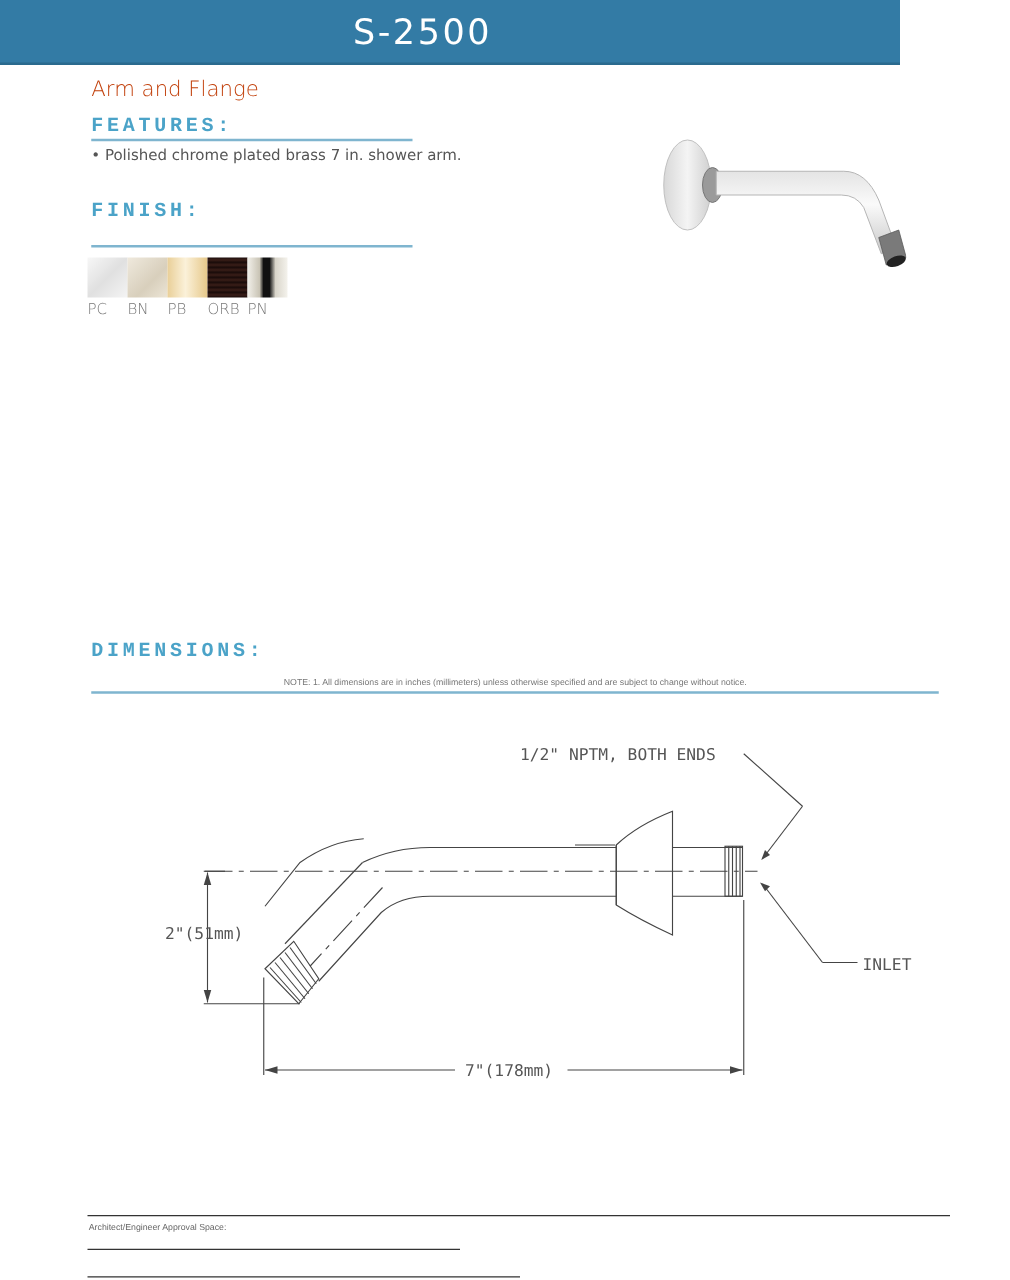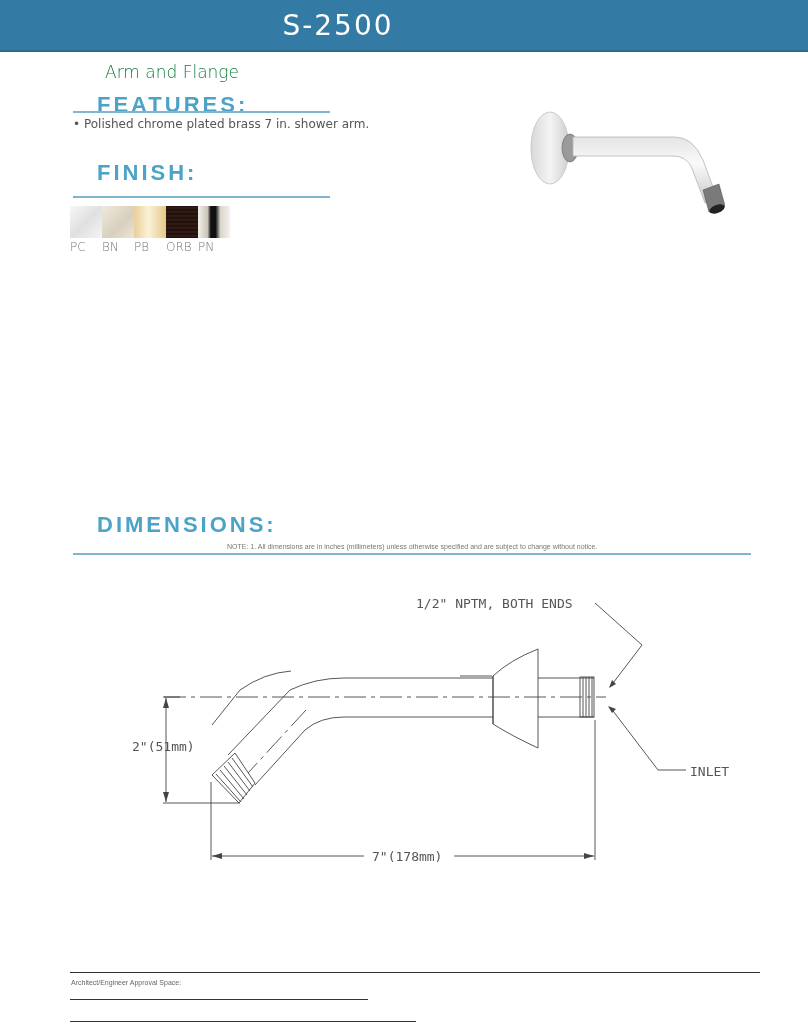--- a/index.html
+++ b/index.html
@@ -1,35 +1,35 @@
 <!DOCTYPE html>
 <html><head>
 <meta charset="utf-8">
 <style>
   html, body { margin: 0; padding: 0; }
   body {
     width: 808px; height: 1024px; position: relative; overflow: hidden;
     background: #ffffff; font-family: "Liberation Sans", sans-serif; color: #555;
   }
   .header {
-    position: absolute; left: 0; top: 0; width: 808px; height: 50px;
+    position: absolute; left: 0; top: 0; width: 720px; height: 50px;
     background: #337ba5; border-bottom: 2px solid #2a6a8e;
   }
   .header-title {
     position: absolute; left: 0; width: 676px; top: 12px; text-align: center;
     color: #ffffff; font-size: 28px; letter-spacing: 2px; font-family: "DejaVu Sans", sans-serif;
     line-height: 28px;
   }
   .subtitle {
-    position: absolute; left: 73px; top: 62px; font-size: 17px; color: #15803d;
-    font-family: "DejaVu Sans", sans-serif; font-weight: 300; margin-left: 32px;
+    position: absolute; left: 73px; top: 62px; font-size: 17px; color: #c2410c;
+    font-family: "DejaVu Sans", sans-serif; font-weight: 300;
   }
   .section-head {
-    position: absolute; left: 73px; color: #4ba3c8; font-size: 22px; font-weight: bold;
-    letter-spacing: 3px; font-family: Liberation Sans, sans-serif; margin-left: 24px;
+    position: absolute; left: 73px; color: #4ba3c8; font-size: 16px; font-weight: bold;
+    letter-spacing: 3px; font-family: Liberation Mono, monospace;
   }
   .section-rule {
     position: absolute; height: 2px; background: #7fb5cf;
   }
   .features-list {
     position: absolute; left: 73px; top: 115px; margin: 0; padding: 0; list-style: none;
     font-size: 12px; color: #555; font-family: "DejaVu Sans", sans-serif;
   }
   .features-list li { height: 18px; line-height: 18px; }
   .features-list li::before { content: "• "; }

